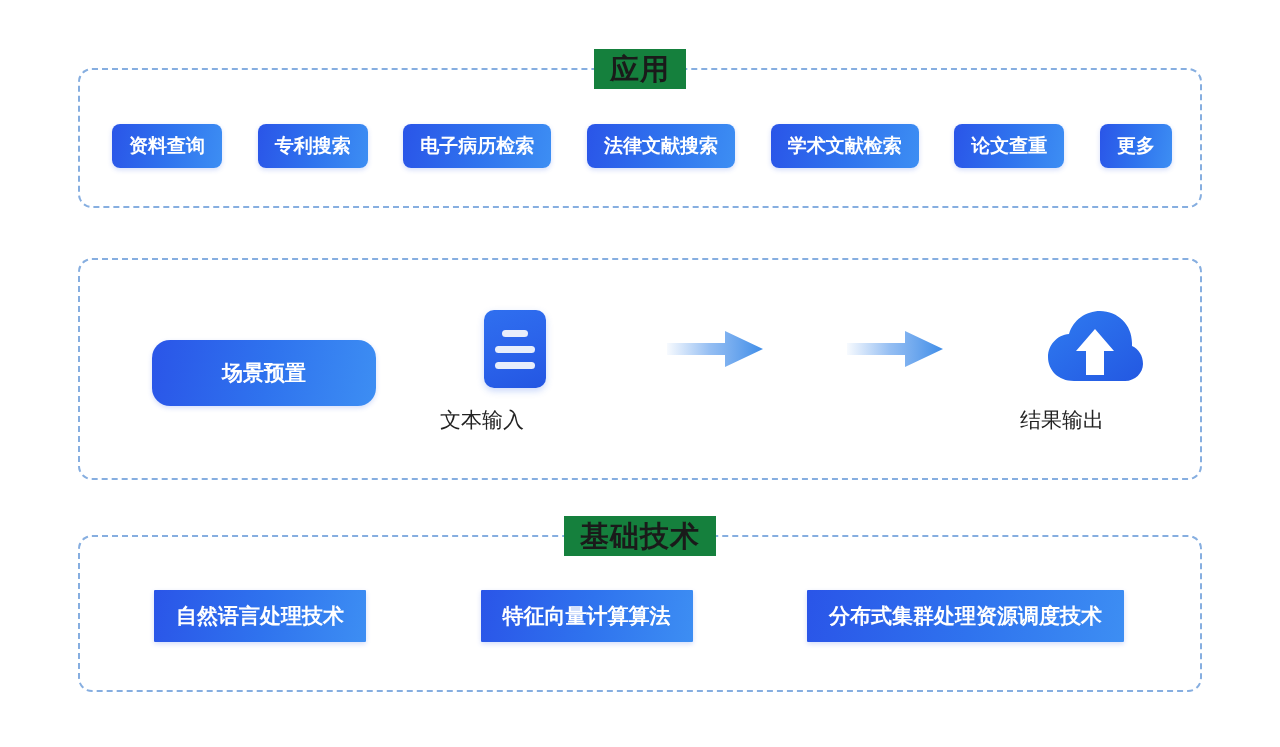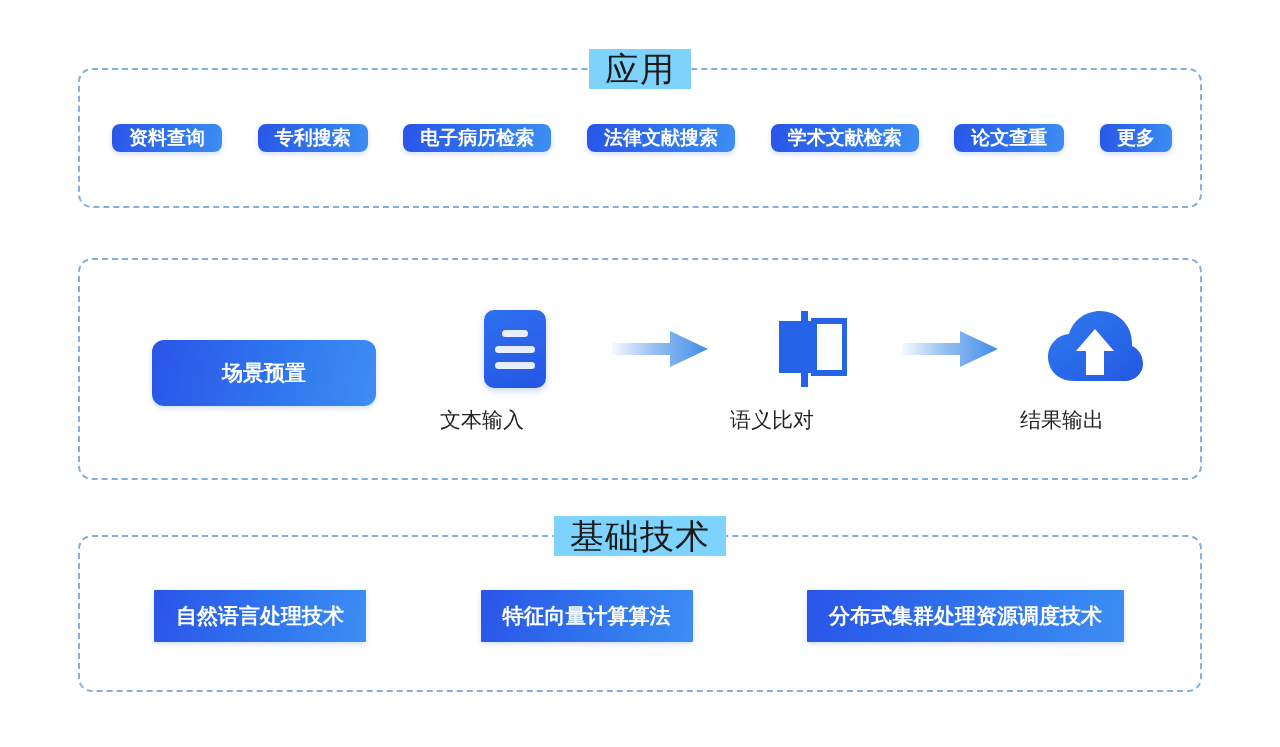--- a/index.html
+++ b/index.html
@@ -25,24 +25,24 @@
     position: absolute;
     border: 2px dashed #86aee0;
     border-radius: 14px;
   }
 
   .section-title {
     position: absolute;
     top: -21px;
     left: 50%;
     transform: translateX(-50%);
-    background: #7dd3fc;
+    background: #15803d;
     padding: 0 16px;
-    font-size: 34px;
-    font-weight: normal;
+    font-size: 29px;
+    font-weight: bold;
     color: #1a1a1a;
     letter-spacing: 1px;
     white-space: nowrap;
     line-height: 40px;
   }
 
   
   #section-application { left: 78px;  top: 68px;  width: 1124px; height: 140px; }
   #section-scenario    { left: 78px;  top: 258px; width: 1124px; height: 222px; }
   #section-technology  { left: 78px;  top: 535px; width: 1124px; height: 157px; }
@@ -66,34 +66,34 @@
   .app-row {
     position: absolute;
     left: 32px;
     top: 54px;
     width: 1060px;
     display: flex;
     align-items: center;
     justify-content: space-between;
   }
   .app-row .pill {
-    height: 28px;
+    height: 44px;
     font-size: 19px;
     padding: 0 17px;
   }
 
   
   .preset-btn {
     position: absolute;
     left: 72px;
     top: 80px;
     width: 224px;
     height: 66px;
     font-size: 21px;
-    border-radius: 12px;
+    border-radius: 18px;
   }
 
   .flow {
     position: absolute;
     left: 360px;
     top: 46px;
     width: 730px;
     height: 140px;
     display: flex;
     align-items: flex-start;
@@ -211,30 +211,20 @@
             <linearGradient id="arrowGrad1" x1="0" y1="0" x2="1" y2="0">
               <stop offset="0%" stop-color="#5b9bec" stop-opacity="0.05"></stop>
               <stop offset="45%" stop-color="#5b9bec" stop-opacity="0.65"></stop>
               <stop offset="100%" stop-color="#3f8de8" stop-opacity="1"></stop>
             </linearGradient>
           </defs>
           <path d="M0 14 L58 14 L58 2 L96 20 L58 38 L58 26 L0 26 Z" fill="url(#arrowGrad1)"></path>
         </svg>
       </div>
 
-      <div class="flow-step">
-        <div class="flow-icon">
-          <svg width="84" height="84" viewBox="0 0 84 84" aria-hidden="true">
-            <rect x="16" y="14" width="35" height="52" fill="#2563e8"></rect>
-            <rect x="51" y="14" width="31" height="52" fill="none" stroke="#2563e8" stroke-width="6"></rect>
-            <rect x="38" y="4" width="7" height="76" fill="#2563e8"></rect>
-          </svg>
-        </div>
-        <div class="flow-label">语义比对</div>
-      </div>
 
       <div class="flow-arrow">
         <svg width="96" height="40" viewBox="0 0 96 40" aria-hidden="true">
           <defs>
             <linearGradient id="arrowGrad2" x1="0" y1="0" x2="1" y2="0">
               <stop offset="0%" stop-color="#5b9bec" stop-opacity="0.05"></stop>
               <stop offset="45%" stop-color="#5b9bec" stop-opacity="0.65"></stop>
               <stop offset="100%" stop-color="#3f8de8" stop-opacity="1"></stop>
             </linearGradient>
           </defs>

